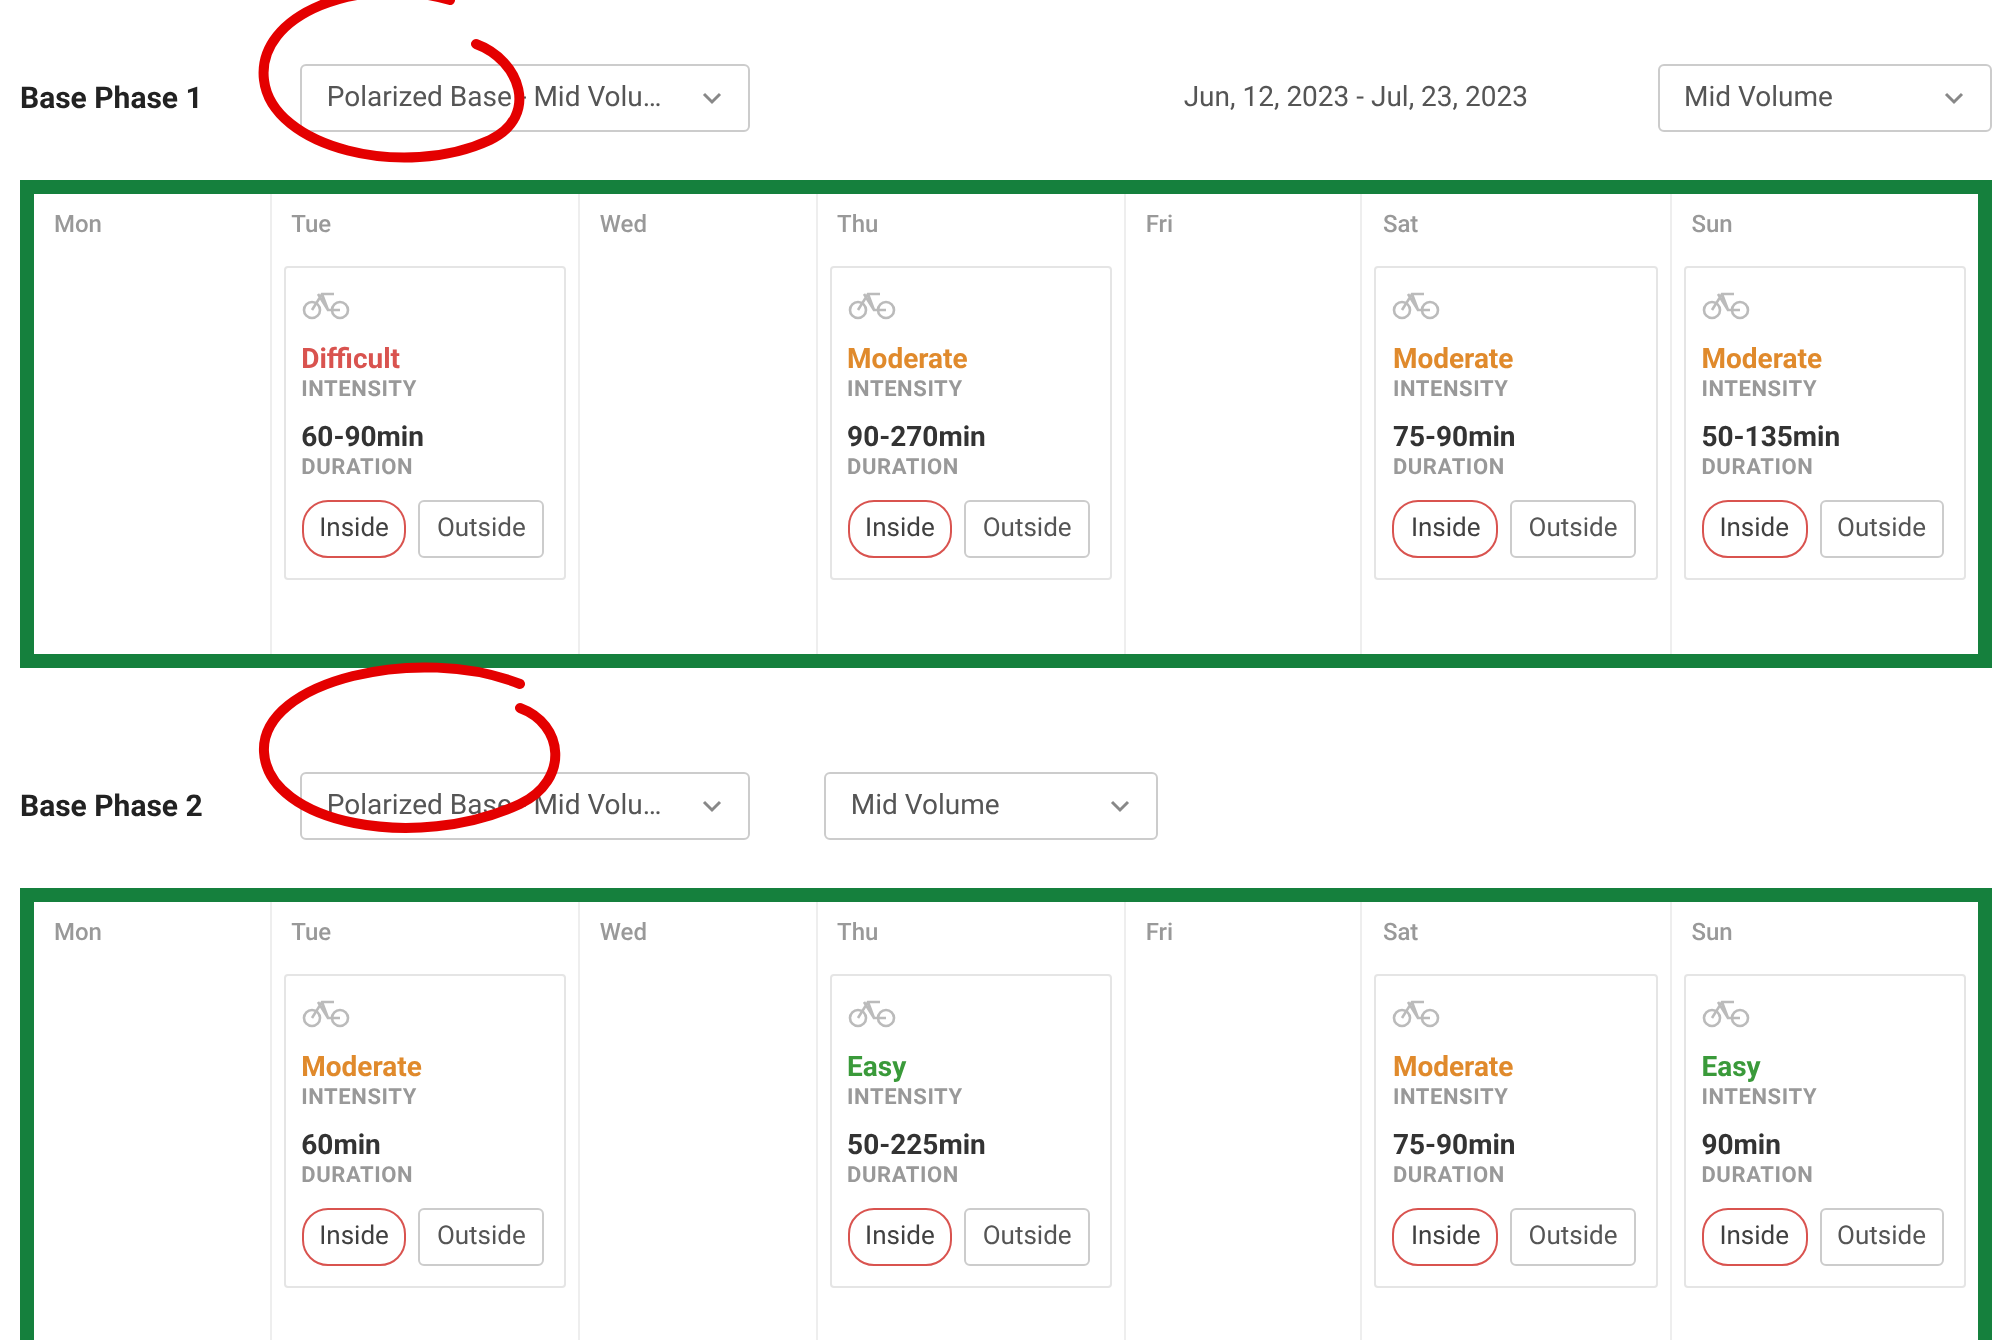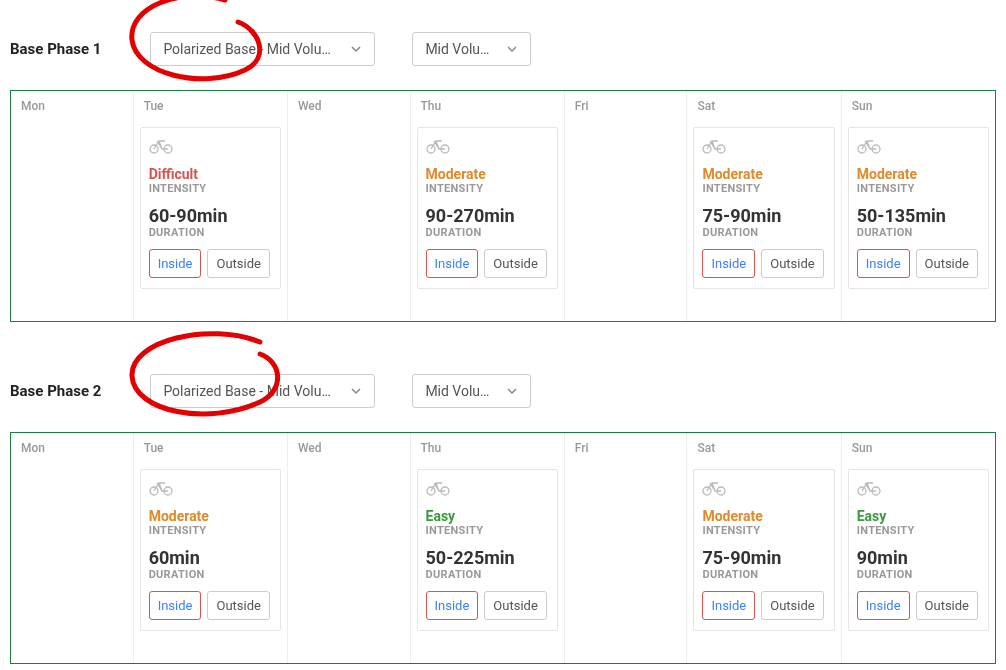--- a/index.html
+++ b/index.html
@@ -2,60 +2,61 @@
 <html><head>
 <meta charset="utf-8">
 <style>
   * { box-sizing: border-box; margin: 0; padding: 0; }
   body { font-family: -apple-system, BlinkMacSystemFont, "Segoe UI", Roboto, Helvetica, Arial, sans-serif; background: #fff; color: #333; padding: 10px; width: 1006px; position: relative; }
   .phase-block { margin-bottom: 30px; }
   .phase-header { display: flex; align-items: center; margin-bottom: 24px; padding-top: 22px; gap: 37px; }
   .phase-title { font-weight: 700; font-size: 15px; margin-right: 12px; color:#222;}
   .select-box { border: 1px solid #ccc; border-radius: 3px; display: flex; align-items: center; padding: 8px 12px; font-size: 14px; color: #555; background: #fff; cursor: pointer; }
   .select-box.plan { width: 225px; }
-  .select-box.vol { width: 119px; }
+  .select-box.vol { width: 167px; }
   .select-text { flex: 1; white-space: nowrap; overflow: hidden; text-overflow: ellipsis; }
   .chev { width: 12px; height: 12px; margin-left: 10px; flex-shrink:0; }
   .chev svg { display:block; }
   .date-range { font-size: 14px; color: #555; margin-left: auto; margin-right: 28px; }
-  .week { border: 1px solid #15803d; display: flex; }
+  .week { border: 7px solid #15803d; display: flex; }
   .daycol { flex: 1; border-right: 1px solid #eee; }
   .daycol:last-child { border-right: none; }
   .dayhead { font-size: 12px; color: #999; padding: 8px 10px; font-weight: 500; }
   .daybody { padding: 6px; min-height: 200px; }
   .card { border: 1px solid #e5e5e5; border-radius: 2px; padding: 10px 10px 10px 8px; }
   .bike { margin-bottom: 12px; }
   .bike svg { display:block; }
   .intensity-val { font-weight: 700; font-size: 14px; }
   .intensity-val.Difficult { color: #d9534f; }
   .intensity-val.Moderate { color: #e08a2c; }
   .intensity-val.Easy { color: #3a9a3a; }
   .label-under { font-size: 11px; color: #999; font-weight: 700; letter-spacing: .3px; margin-bottom: 10px; }
-  .dur-val { font-weight: 700; font-size: 18px; color: #333; }
+  .dur-val { font-weight: 700; font-size: 14px; color: #333; }
   .btn-row { display: flex; gap: 6px; margin-top: 10px; }
   .loc-btn { border: 1px solid #ccc; border-radius: 3px; font-size: 13px; padding: 6px 8px; background: #fff; cursor: pointer; color:#555;}
-  .loc-btn.sel { border-color: #d9534f; color: #3b82f6; }
+  .loc-btn.sel { border-color: #d9534f; color: #404040; border-radius: 13px; }
   
   .annot { position: absolute; pointer-events: none; }
   .annot svg { display:block; }
 </style>
 </head>
 <body>
 
 <div class="phase-block">
   <div class="phase-header">
     <div class="phase-title">Base Phase 1</div>
     <div class="select-box plan">
       <span class="select-text">Polarized Base - Mid Volu…</span>
       <span class="chev">
         <svg width="12" height="12" viewBox="0 0 12 12">
             <path d="M2 4 L6 8 L10 4" stroke="#888" stroke-width="1.5" fill="none"></path>
           </svg>
       </span>
     </div>
+    <div class="date-range">Jun, 12, 2023 - Jul, 23, 2023</div>
     <div class="select-box vol">
       <span class="select-text">Mid Volume</span>
       <span class="chev">
         <svg width="12" height="12" viewBox="0 0 12 12">
             <path d="M2 4 L6 8 L10 4" stroke="#888" stroke-width="1.5" fill="none"></path>
           </svg>
       </span>
     </div>
   </div>
   <div class="week" id="week-0">

